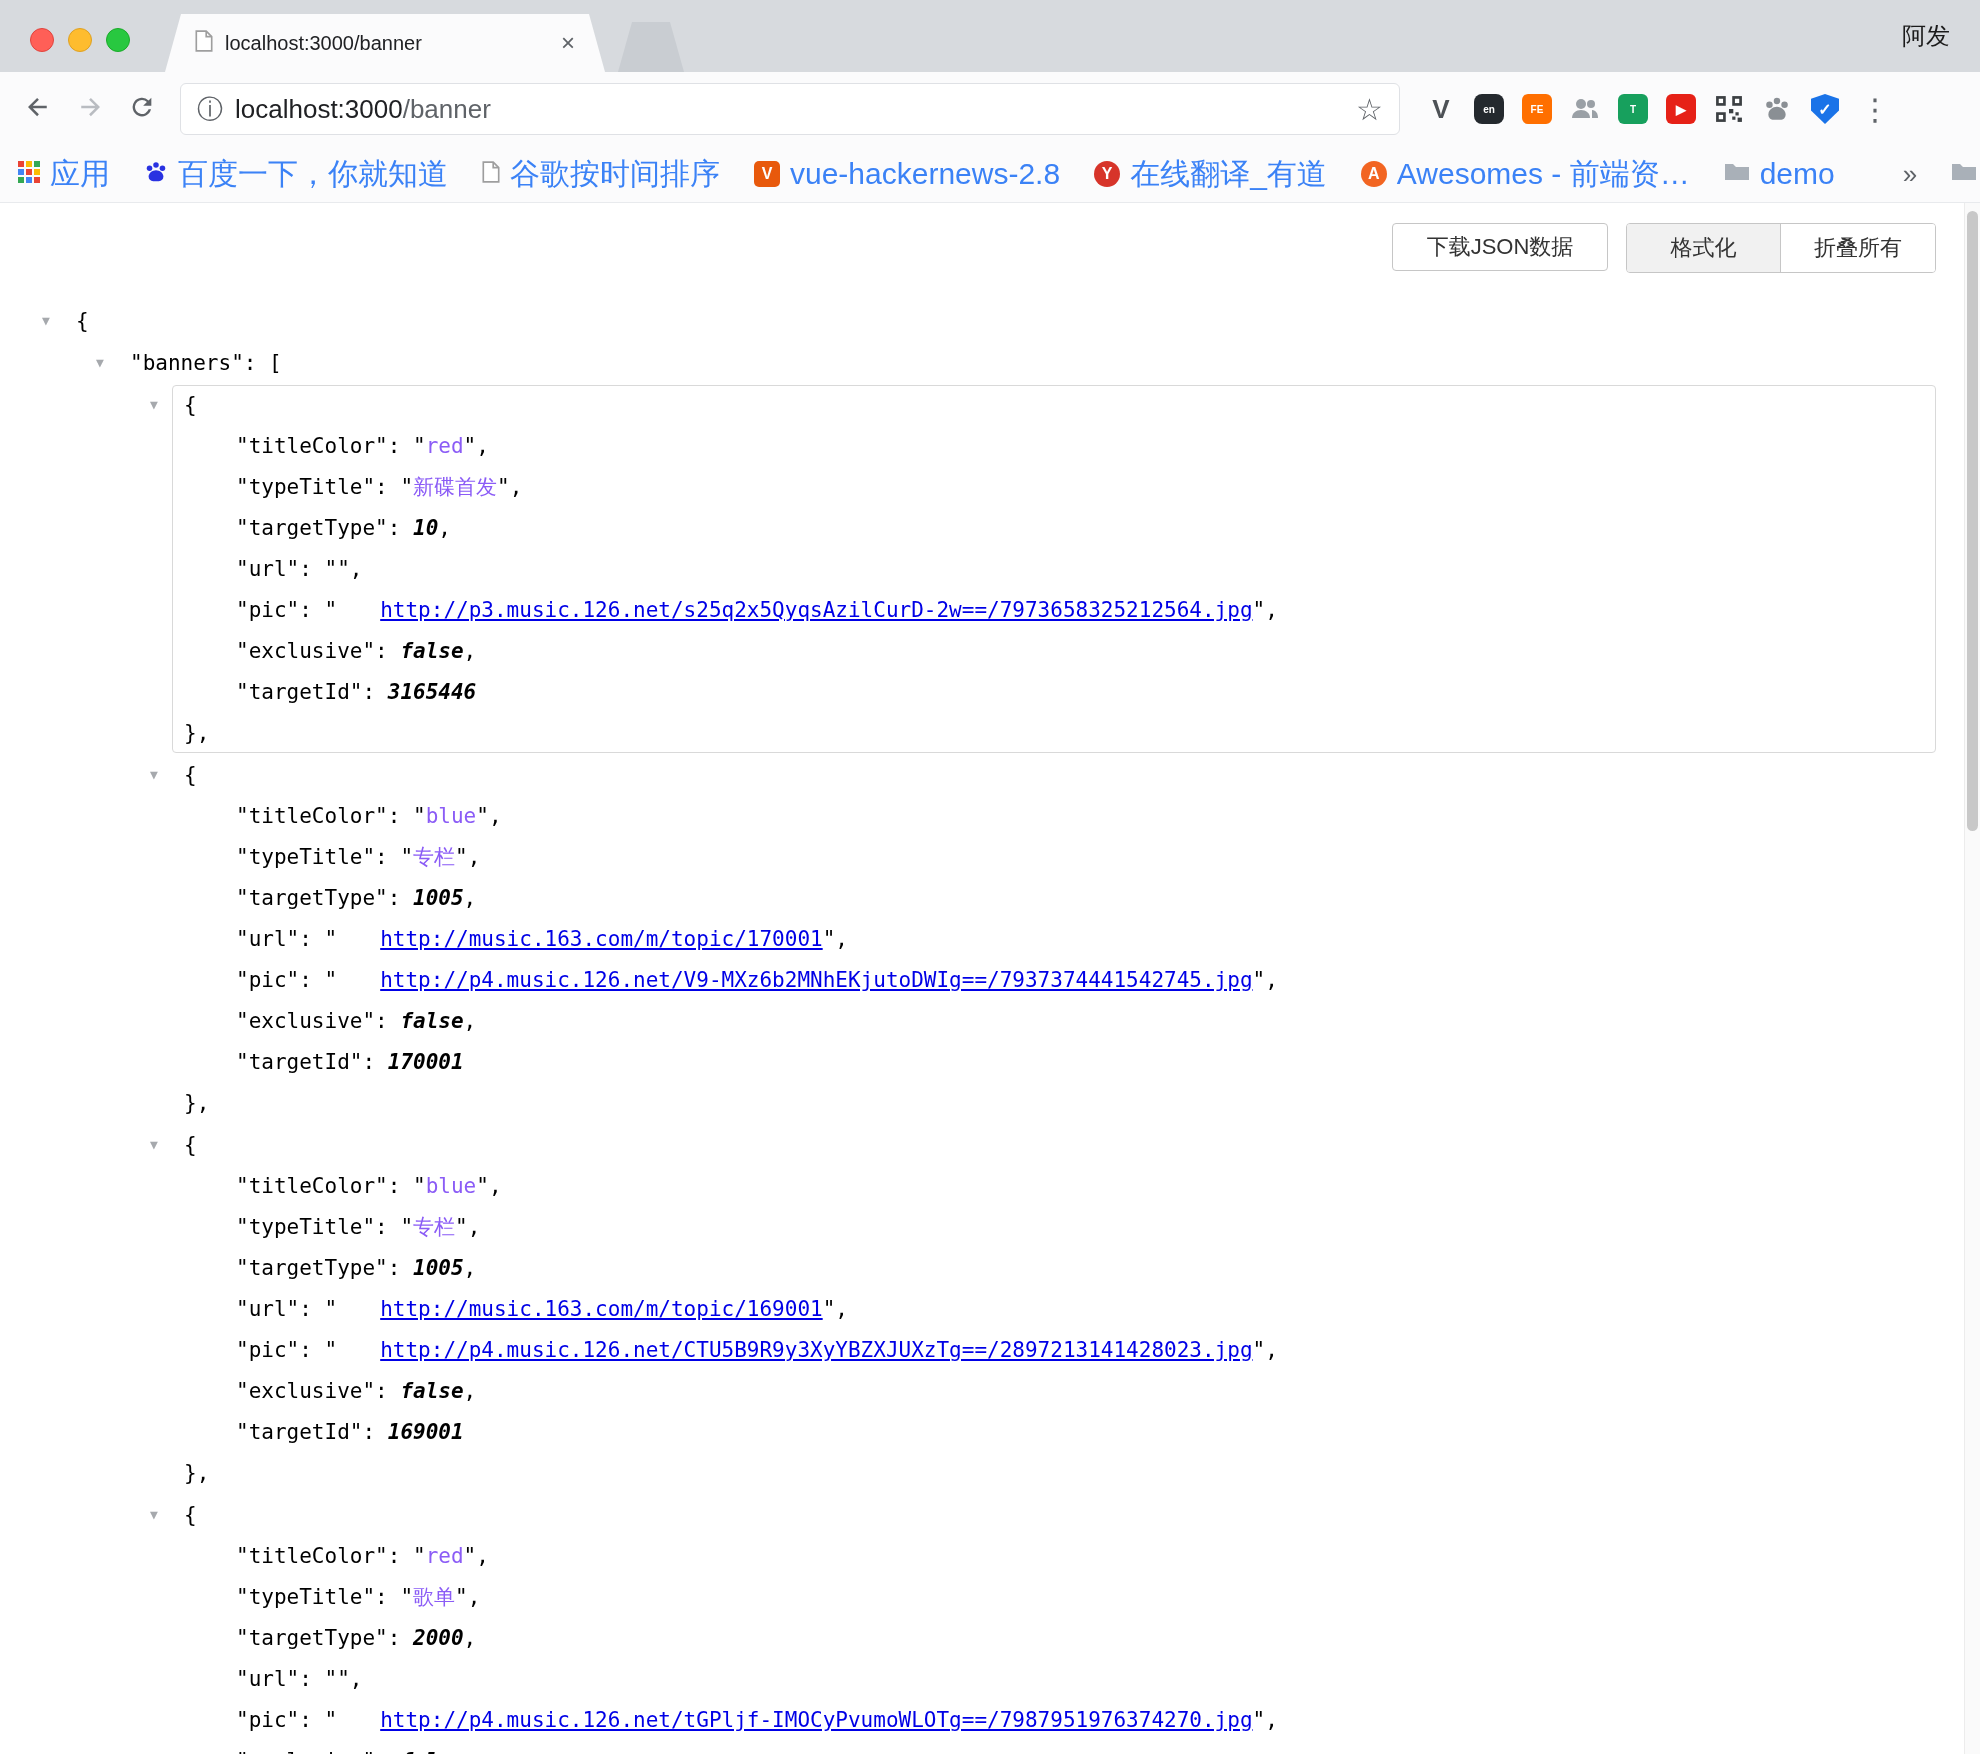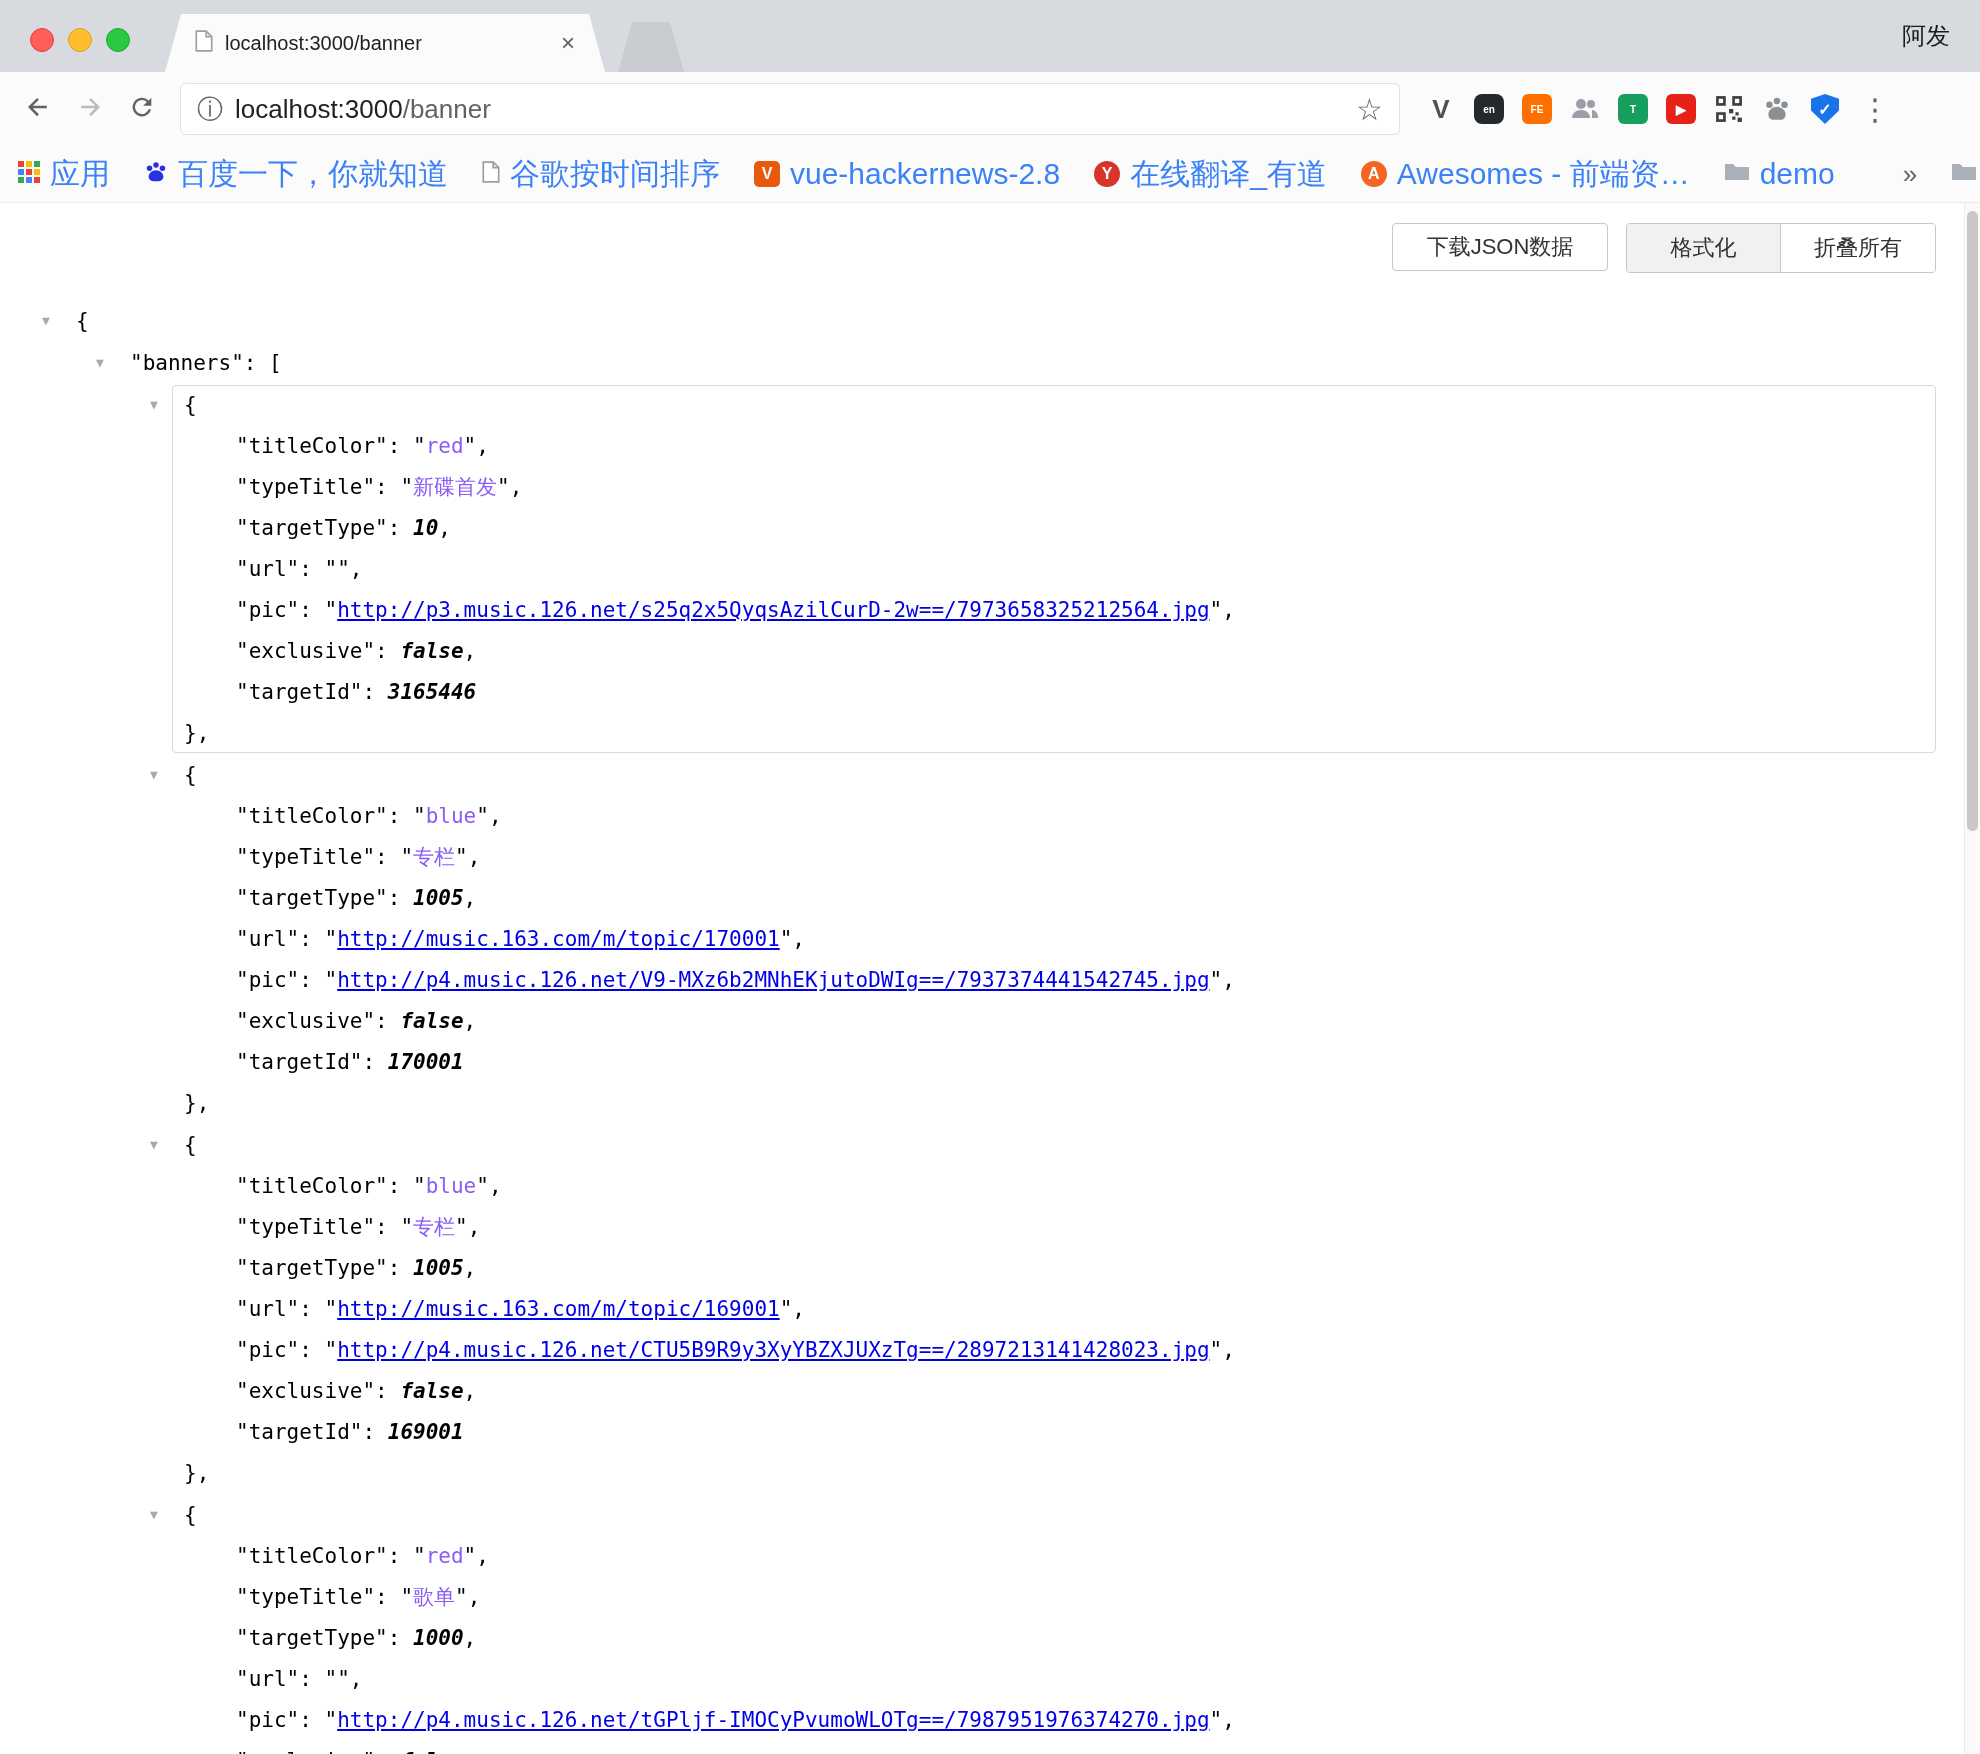--- a/index.html
+++ b/index.html
@@ -66,21 +66,21 @@
   .tri { display:inline-block; width:34px; color:#a6a9ad; font-size:13px; vertical-align:3px; cursor:pointer; }
   .m-root   { margin-left:42px; }
   .m-banners{ margin-left:96px; }
   .m-obj    { margin-left:150px; }
   .m-field  { margin-left:236px; }
   .m-close  { margin-left:184px; }
   .key   { color:#000; }
   .punct { color:#000; }
   .str   { color:#8b5cf6; }
   .num   { color:#000000; font-weight:bold;font-style:italic; }
-  .lnk   { color:#0000e6; text-decoration:underline; cursor:pointer; }
+  .lnk   { color:#0000e6; text-decoration:underline; cursor:pointer;margin-left:43px; }
   .obj { position:relative; }
   .obj.hl::after { content:""; position:absolute; left:172px; right:44px; top:1px; bottom:1px;
     border:1px solid #d9d9d9; border-radius:4px; pointer-events:none; }
 
   
   .scrollbar { position:absolute; right:0; top:0; bottom:0; width:16px; background:#fafafa; border-left:1px solid #ececec; }
   .scroll-thumb { position:absolute; top:8px; left:2px; width:11px; height:620px; background:#c8c8c8; border-radius:6px; cursor:pointer; }
 </style>
 </head>
 <body>
@@ -302,21 +302,21 @@
         <div class="jline m-field"><span class="key">"url"</span><span class="punct">: </span><span class="punct">"</span><a class="lnk">http://music.163.com/m/topic/169001</a><span class="punct">"</span><span class="punct">,</span></div>
         <div class="jline m-field"><span class="key">"pic"</span><span class="punct">: </span><span class="punct">"</span><a class="lnk">http://p4.music.126.net/CTU5B9R9y3XyYBZXJUXzTg==/2897213141428023.jpg</a><span class="punct">"</span><span class="punct">,</span></div>
         <div class="jline m-field"><span class="key">"exclusive"</span><span class="punct">: </span><span class="num">false</span><span class="punct">,</span></div>
         <div class="jline m-field"><span class="key">"targetId"</span><span class="punct">: </span><span class="num">169001</span><span class="punct"></span></div>
         <div class="jline m-close"><span class="punct">},</span></div>
       </div>
       <div class="obj">
         <div class="jline m-obj"><span class="tri">▼</span><span class="punct">{</span></div>
         <div class="jline m-field"><span class="key">"titleColor"</span><span class="punct">: </span><span class="punct">"</span><span class="str">red</span><span class="punct">"</span><span class="punct">,</span></div>
         <div class="jline m-field"><span class="key">"typeTitle"</span><span class="punct">: </span><span class="punct">"</span><span class="str">歌单</span><span class="punct">"</span><span class="punct">,</span></div>
-        <div class="jline m-field"><span class="key">"targetType"</span><span class="punct">: </span><span class="num">1000</span><span class="punct">,</span></div>
+        <div class="jline m-field"><span class="key">"targetType"</span><span class="punct">: </span><span class="num">2000</span><span class="punct">,</span></div>
         <div class="jline m-field"><span class="key">"url"</span><span class="punct">: </span><span class="punct">"</span><span class="str"></span><span class="punct">"</span><span class="punct">,</span></div>
         <div class="jline m-field"><span class="key">"pic"</span><span class="punct">: </span><span class="punct">"</span><a class="lnk">http://p4.music.126.net/tGPljf-IMOCyPvumoWLOTg==/7987951976374270.jpg</a><span class="punct">"</span><span class="punct">,</span></div>
         <div class="jline m-field"><span class="key">"exclusive"</span><span class="punct">: </span><span class="num">false</span><span class="punct">,</span></div>
       </div>
     </div>
 
   <div class="scrollbar">
     <div class="scroll-thumb"></div>
   </div>
 </div>

